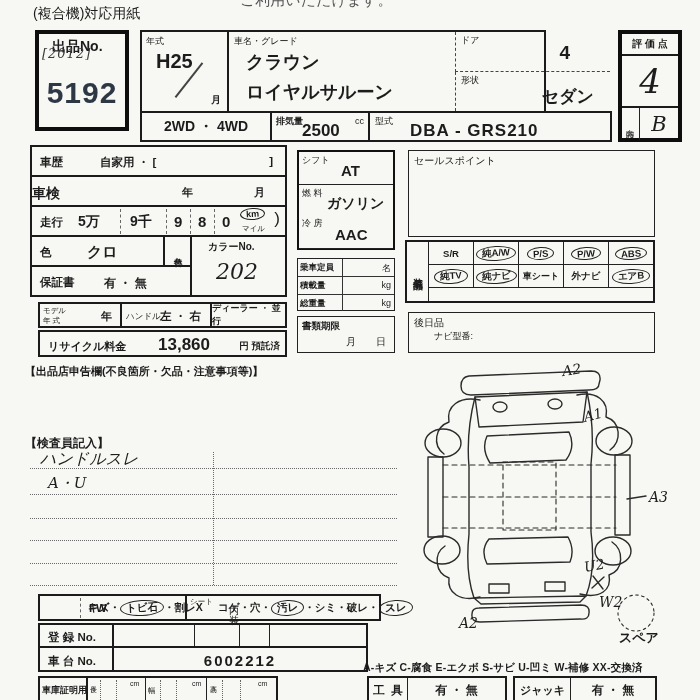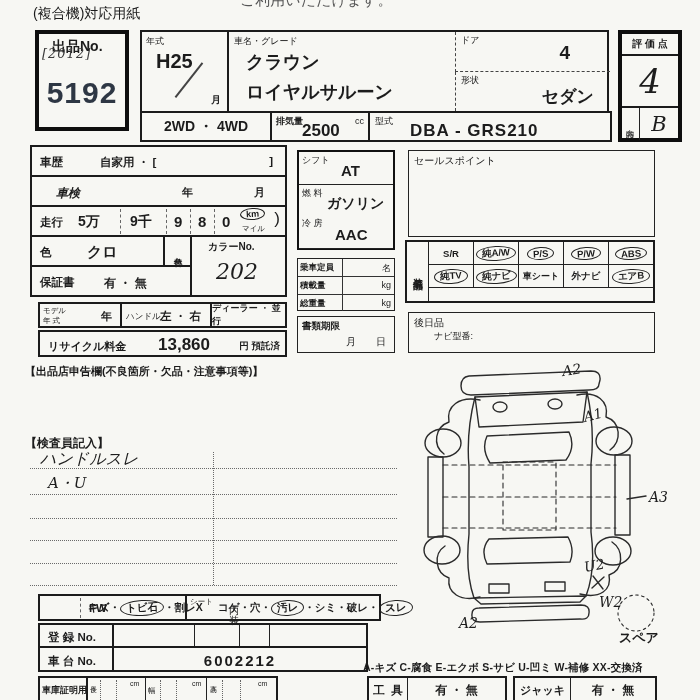--- a/index.html
+++ b/index.html
@@ -30,21 +30,21 @@
     <div class="abs hand" style="left:3px;top:12px;font-size:13px;color:#3a3a3a;letter-spacing:1px;">[2012]</div>
     <div class="abs bold" style="left:0;top:42px;width:86px;text-align:center;font-size:30px;color:#2e3744;letter-spacing:1px;">5192</div>
   </div>
 
   <div class="abs b2" style="left:140px;top:30px;width:89px;height:83px;">
     <span class="abs lbl" style="left:4px;top:3px;">年式</span>
     <span class="abs bold" style="left:14px;top:18px;font-size:20px;">H25</span>
     <span class="abs" style="left:46px;top:26px;width:1.5px;height:44px;background:#444;transform:rotate(38deg);"></span>
     <span class="abs lbl" style="right:6px;bottom:4px;font-size:10px;font-weight:bold;">月</span>
   </div>
-  <div class="abs b2" style="left:227px;top:30px;width:382px;height:83px;">
+  <div class="abs b2" style="left:227px;top:30px;width:319px;height:83px;">
     <span class="abs lbl" style="left:5px;top:3px;">車名・グレード</span>
     <span class="abs bold" style="left:17px;top:18px;font-size:18px;">クラウン</span>
     <span class="abs bold" style="left:17px;top:48px;font-size:18px;">ロイヤルサルーン</span>
   </div>
   <div class="abs" style="left:455px;top:32px;width:155px;height:40px;border-left:1.5px dashed #444;border-bottom:1.5px dashed #444;text-align:center;">
     <span class="abs lbl" style="left:5px;top:2px;">ドア</span>
     <span class="abs bold" style="right:40px;top:10px;font-size:19px;">4</span>
   </div>
   <div class="abs" style="left:455px;top:72px;width:155px;height:39px;border-left:1.5px dashed #444;">
     <span class="abs lbl" style="left:5px;top:2px;">形状</span>
@@ -73,21 +73,21 @@
       <div class="cellflex hand" style="flex:1;font-size:21px;">B</div>
     </div>
   </div>
 
   <div class="abs b2" style="left:30px;top:145px;width:257px;height:32px;">
     <span class="abs bold" style="left:8px;top:8px;font-size:11.5px;">車歴</span>
     <span class="abs bold" style="left:68px;top:8px;font-size:11.5px;">自家用 ・ [</span>
     <span class="abs bold" style="right:12px;top:8px;font-size:11.5px;">]</span>
   </div>
   <div class="abs b2" style="left:30px;top:175px;width:257px;height:32px;">
-    <span class="abs bold" style="left:24px;top:8px;font-size:12px;font-style:italic;">車検</span>
+    <span class="abs bold" style="left:0;top:8px;font-size:14px;">車検</span>
     <span class="abs bold" style="left:150px;top:8px;font-size:11px;">年</span>
     <span class="abs bold" style="left:222px;top:8px;font-size:11px;">月</span>
   </div>
   <div class="abs b2" style="left:30px;top:205px;width:257px;height:32px;">
     <span class="abs bold" style="left:8px;top:8px;font-size:11.5px;">走行</span>
     <span class="abs bold" style="left:46px;top:6px;font-size:14px;">5万</span>
     <span class="abs" style="left:88px;top:2px;height:25px;border-left:1px dashed #666;"></span>
     <span class="abs bold" style="left:98px;top:6px;font-size:14px;">9千</span>
     <span class="abs" style="left:134px;top:2px;height:25px;border-left:1px dashed #666;"></span>
     <span class="abs bold" style="left:142px;top:6px;font-size:15px;">9</span>

